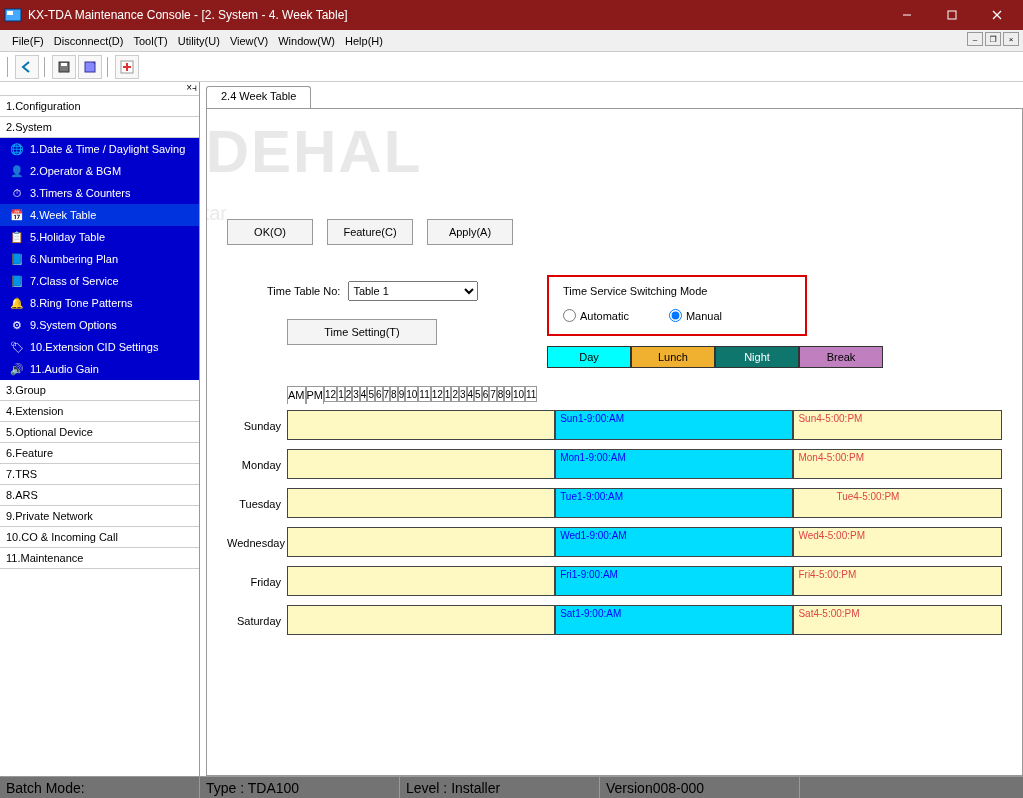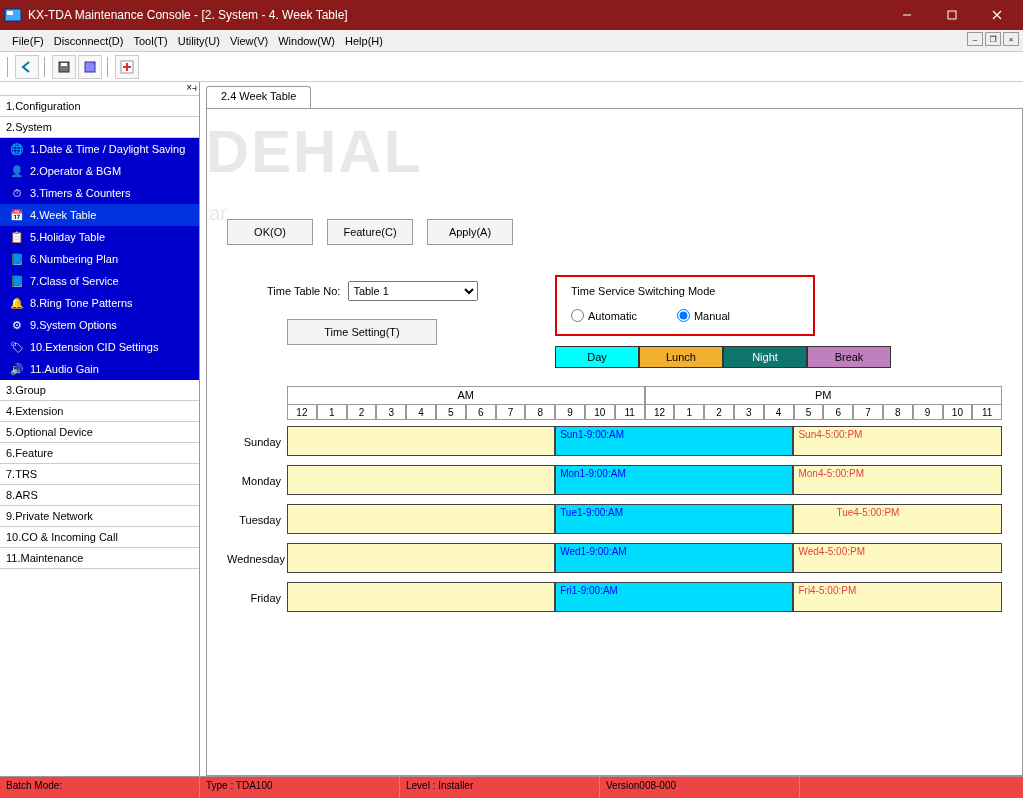--- a/index.html
+++ b/index.html
@@ -22,51 +22,51 @@
 .nav-sub { background: #0000cc; color: #fff; }
 .nav-sub .sub-item { padding: 4px 6px 4px 10px; display: flex; align-items: center; gap: 6px; cursor: pointer; font-size: 11px; }
 .nav-sub .sub-item.selected { background: #0033dd; }
 .sub-icon { width: 14px; height: 14px; display: inline-flex; align-items: center; justify-content: center; }
 .main { flex: 1; display: flex; flex-direction: column; padding: 4px 0 0 6px; overflow: hidden; }
 .tab-strip { height: 22px; display: flex; }
 .tab { padding: 3px 14px; border: 1px solid #999; border-bottom: none; background: #fff; font-size: 11px; border-radius: 3px 3px 0 0; }
 .panel { flex: 1; border: 1px solid #999; padding: 18px 20px; position: relative; background: #fff; overflow: auto; }
 .btn-row { display: flex; gap: 14px; margin-bottom: 30px; }
 .btn { width: 86px; height: 26px; border: 1px solid #999; background: #f4f4f4; cursor: pointer; font-size: 11px; }
-.row-a { display: flex; align-items: flex-start; gap: 28px; }
+.row-a { display: flex; align-items: flex-start; gap: 20px; }
 .left-col { width: 300px; }
 .label-sel { display: flex; align-items: center; gap: 8px; margin: 6px 0 18px 40px; }
 select { width: 130px; height: 20px; font-size: 11px; }
 .time-set-btn { width: 150px; height: 26px; margin-left: 60px; }
 .mode-box { border: 2px solid #d00; padding: 8px 14px 12px; width: 260px; }
 .mode-title { margin-bottom: 12px; font-size: 11px; }
 .radios { display: flex; gap: 40px; align-items: center; }
 .radios label { display: flex; align-items: center; gap: 4px; font-size: 11px; }
 .mode-btns { display: flex; margin-top: 10px; }
 .mbtn { width: 84px; height: 22px; border: 1px solid #333; font-size: 11px; cursor: pointer; }
 .mbtn.day { background: #00ffff; }
 .mbtn.lunch { background: #f0b030; }
 .mbtn.night { background: #0f766e; color: #fff; }
 .mbtn.break { background: #c080c0; }
 .schedule { margin-top: 18px; }
 .hdr-row { display: flex; }
 .day-col { width: 60px; }
-.hours-hdr { flex: 1; display: flex; flex-direction: column; }
+.hours-hdr { flex: 1; display: flex; flex-direction: row; }
 .ampm-row { display: flex; height: 18px; }
 .ampm { flex: 1; text-align: center; border: 1px solid #999; border-bottom: none; font-size: 11px; line-height: 17px; background:#fff;}
 .hour-row { display: flex; }
 .hcell { flex: 1; border: 1px solid #999; text-align: center; font-size: 10px; height: 16px; line-height: 15px; }
 .sched-row { display: flex; height: 33px; margin-top: 6px; }
 .day-label { width: 60px; text-align: right; padding-right: 6px; font-size: 11px; line-height: 33px; }
 .bar-area { flex: 1; display: flex; position: relative; }
 .seg { height: 30px; border: 1px solid #444; font-size: 10px; padding: 2px 4px; overflow: hidden; white-space: nowrap; }
 .seg.night { background: #fef9c3; color: #cc4; }
 .seg.day { background: #00ddff; color: #00f; }
 .seg.pm { color: #d44; }
-.statusbar { height: 22px; border-top: 1px solid #999; display: flex; font-size: 10px; background: #ef4444; }
+.statusbar { height: 22px; border-top: 1px solid #999; display: flex; font-size: 14px; background: #737373; }
 .status-cell { border-right: 1px solid #999; padding: 3px 6px; }
 .watermark { position: absolute; right: 40px; bottom: 10px; font-size: 60px; color: #e8e8e8; font-weight: bold; pointer-events: none; z-index: 0; letter-spacing: 2px; }
 .wm-sub { position: absolute; right: 60px; bottom: -6px; font-size: 20px; color: #eaeaea; pointer-events: none; z-index: 0; }
 .panel > * { position: relative; z-index: 1; }
 </style>
 </head>
 <body>
 
 <div class="titlebar">
   <span class="titlebar-icon">
@@ -316,20 +316,28 @@
               </div>
             </div>
             <div class="sched-row">
               <div class="day-label">Friday</div>
               <div class="bar-area">
                 <div class="seg night" style="width: 37.5%;"></div>
                 <div class="seg day" style="width: 33.3333%;">Fri1-9:00:AM</div>
                 <div class="seg night pm" style="width: 29.1667%;">Fri4-5:00:PM</div>
               </div>
             </div>
+            <div class="sched-row">
+              <div class="day-label">Saturday</div>
+              <div class="bar-area">
+                <div class="seg night" style="width: 37.5%;"></div>
+                <div class="seg day" style="width: 33.3333%;">Sat1-9:00:AM</div>
+                <div class="seg night pm" style="width: 29.1667%;">Sat4-5:00:PM</div>
+              </div>
+            </div>
           </div>
       </div>
     </div>
   </div>
 </div>
 
 <div class="statusbar">
   <div class="status-cell" style="width:200px">Batch Mode:</div>
   <div class="status-cell" style="width:200px">Type : TDA100</div>
   <div class="status-cell" style="width:200px">Level : Installer</div>

